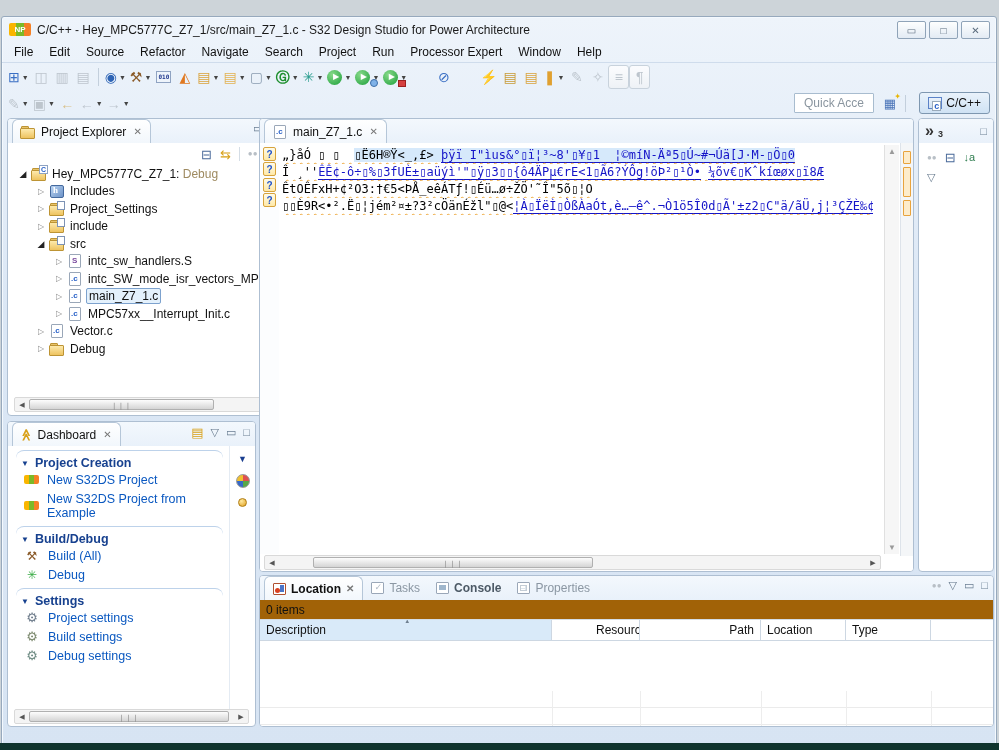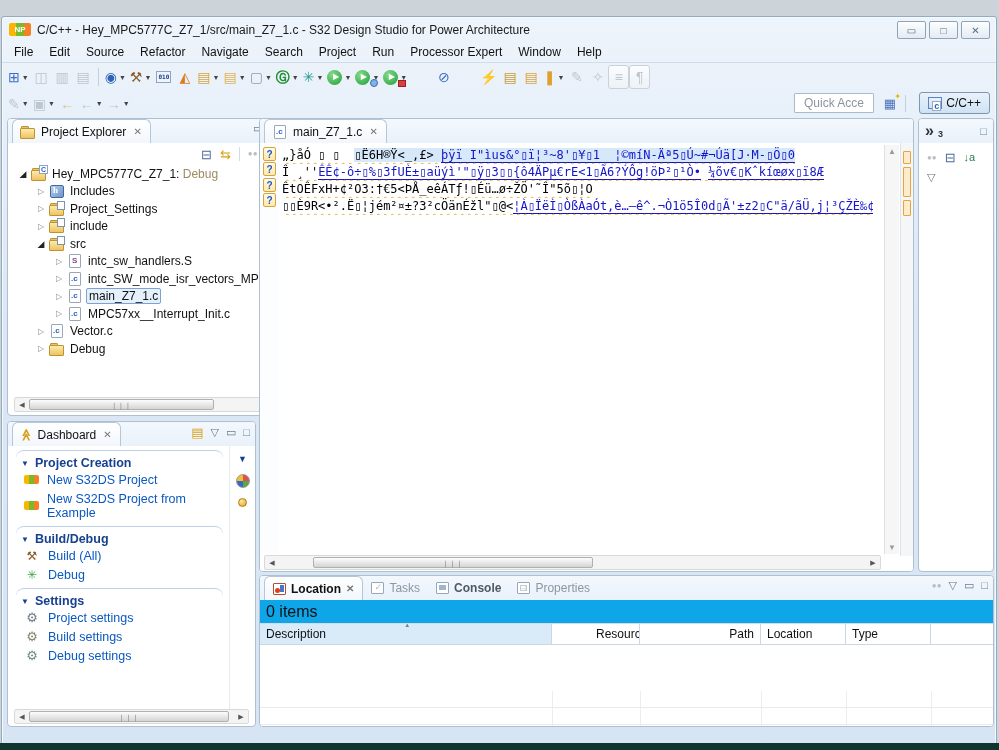--- a/index.html
+++ b/index.html
@@ -150,21 +150,21 @@
   .btab.dark { color:#4d5a66; font-weight:bold; }
   .btab .close:empty { display:none; }
   .btab .close { color:#777; font-size:10px; }
   .btico { width:13px; height:12px; position:relative; flex:none; border:1px solid #9aa7b8; background:#fff; border-radius:1px;}
   .btico.problems { border-color:#b05030; }
   .btico.problems::before { content:""; position:absolute; left:1px; bottom:1px; width:5px; height:5px; border-radius:50%; background:#d84020; }
   .btico.problems::after { content:""; position:absolute; right:1px; top:1px; width:4px; height:7px; background:#4a74c8; }
   .btico.tasks::after { content:"✓"; position:absolute; left:2px; top:-1px; font-size:9px; color:#b0bac4; }
   .btico.console::after { content:""; position:absolute; left:2px; top:2px; right:2px; height:5px; background:#9fb6cc; }
   .btico.props::after { content:""; position:absolute; inset:2px; background:linear-gradient(#dde5ec,#dde5ec) 0 2px/100% 1px no-repeat, linear-gradient(#dde5ec,#dde5ec) 4px 0/1px 100% no-repeat; border:1px solid #c3ccd5;}
-  .pstatus { font-size:16px; color:#111; padding:3px 0 2px 6px; background:#0ea5e9; }
+  .pstatus { font-size:12px; color:#111; padding:3px 0 2px 6px; background:#a16207; }
   .ptable-head { display:flex; height:22px; font-size:12px; color:#111; border-top:1px solid #d4dde6; border-bottom:1px solid #cdd7e2; background:#fff; }
   .hcell { border-right:1px solid #cdd7e2; padding:3px 6px; position:relative; white-space:nowrap; overflow:hidden;}
   .hcell.sorted { background:#d9eaf9; }
   .hcell.sorted::after { content:"▴"; position:absolute; left:50%; top:-3px; font-size:7px; color:#708090; }
   .hcell.c0 { width:292px; } .hcell.c1 { width:88px;padding-left:44px; } .hcell.c2 { width:121px;text-align:right; } .hcell.c3 { width:85px; } .hcell.c4 { width:85px; } .hcell.cfill { flex:1; border-right:none; }
   .pgrid { position:absolute; left:0; right:0; top:115px; bottom:0; background:repeating-linear-gradient(to bottom,#ffffff 0,#ffffff 16px,#ebebeb 16px,#ebebeb 17px); }
   .gline { position:absolute; top:0; bottom:0; width:1px; background:#ededed; }
 
   .statusbar { position:absolute; left:0; right:0; bottom:0; height:30px; }
 </style>

